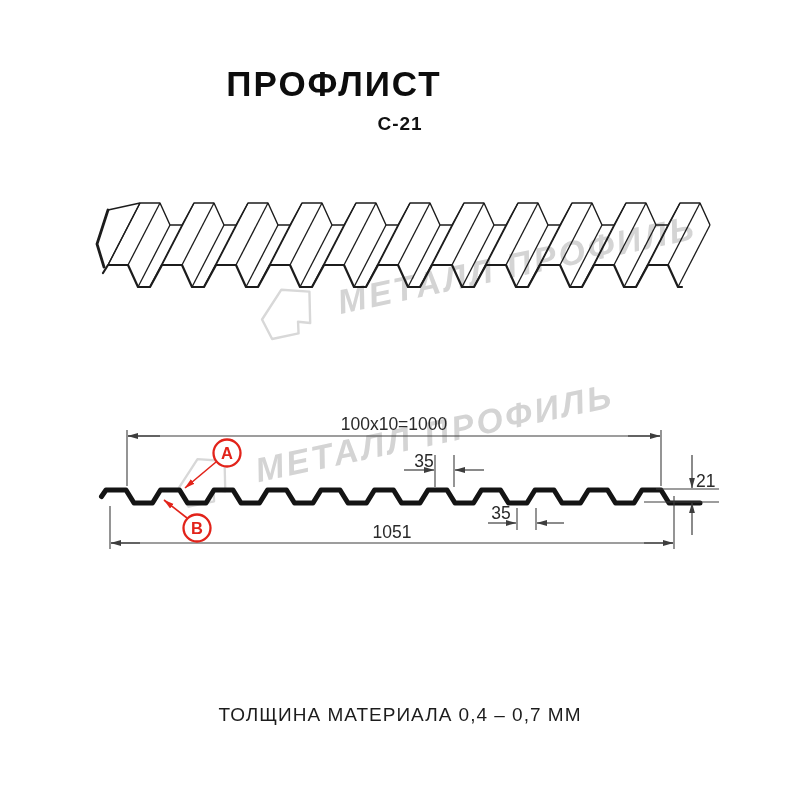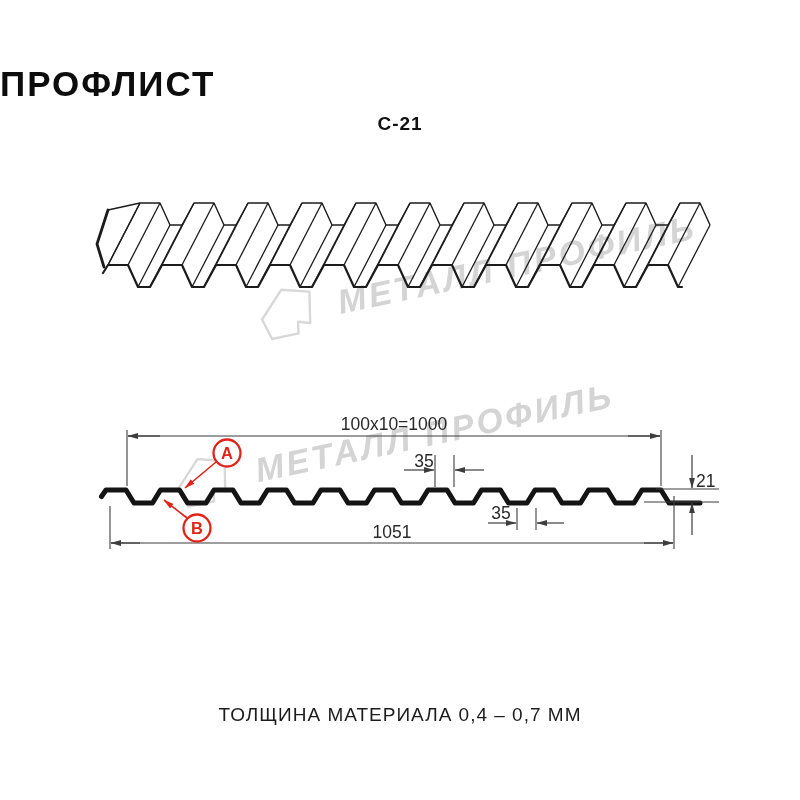--- a/index.html
+++ b/index.html
@@ -1,18 +1,18 @@
 <!DOCTYPE html>
 <html><head>
 <meta charset="utf-8">
 <style>
   html,body{margin:0;padding:0;background:#fff;}
   .stage{position:relative;width:800px;height:800px;background:#ffffff;overflow:hidden;
          font-family:"Liberation Sans", sans-serif;}
-  .page-title{position:absolute;left:0;top:64px;width:668px;text-align:left;
+  .page-title{position:absolute;left:0;top:64px;width:668px;text-align:center;
       font-size:35px;font-weight:700;letter-spacing:2px;color:#0d0d0d;z-index:3;}
   .page-subtitle{position:absolute;left:0;top:113px;width:800px;text-align:center;
       font-size:19px;font-weight:600;letter-spacing:1px;color:#111;z-index:3;}
   .footer-note{position:absolute;left:0;top:704px;width:800px;text-align:center;
       font-size:19px;font-weight:400;letter-spacing:1px;color:#1c1c1c;z-index:3;}
   .watermark{position:absolute;display:flex;align-items:center;gap:12px;
       transform:rotate(-12deg);transform-origin:0 0;z-index:1;pointer-events:none;}
   .wm-1{left:252px;top:292px;}
   .wm-2{left:166px;top:462px;}
   .watermark .wm-text{font-size:34px;font-weight:700;font-style:italic;

